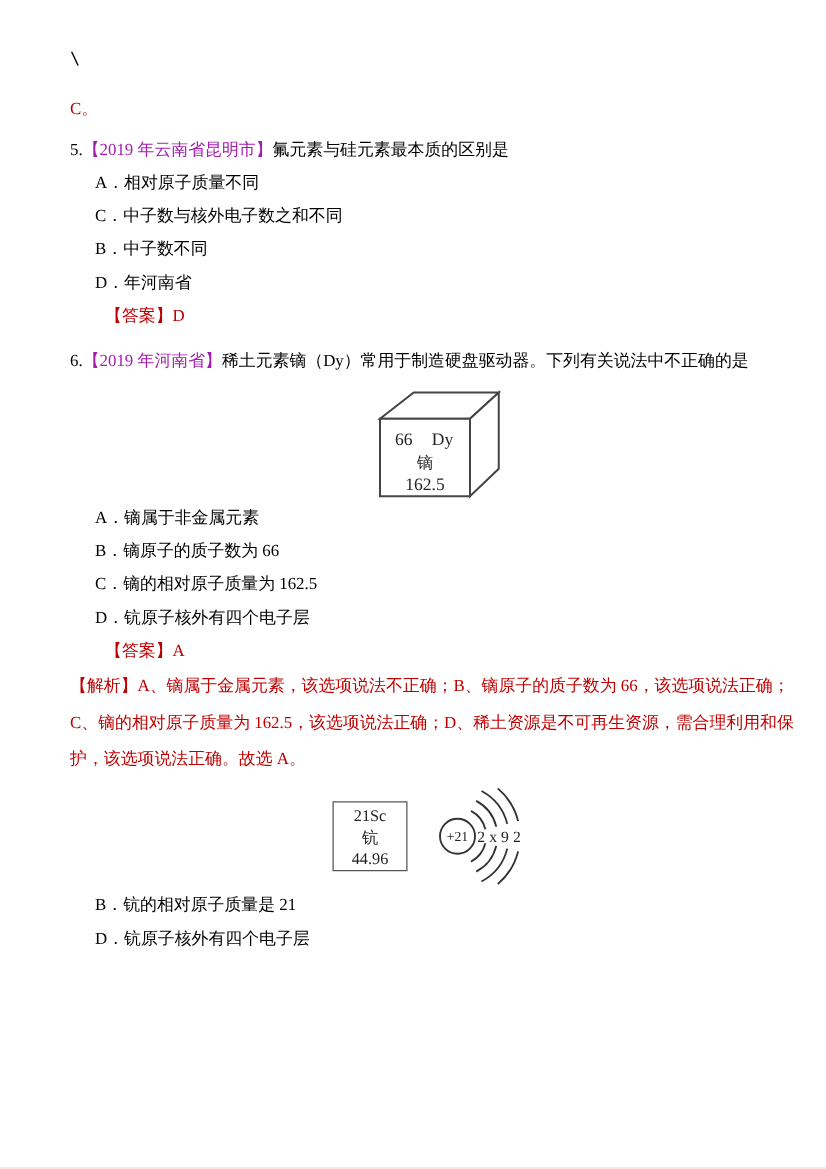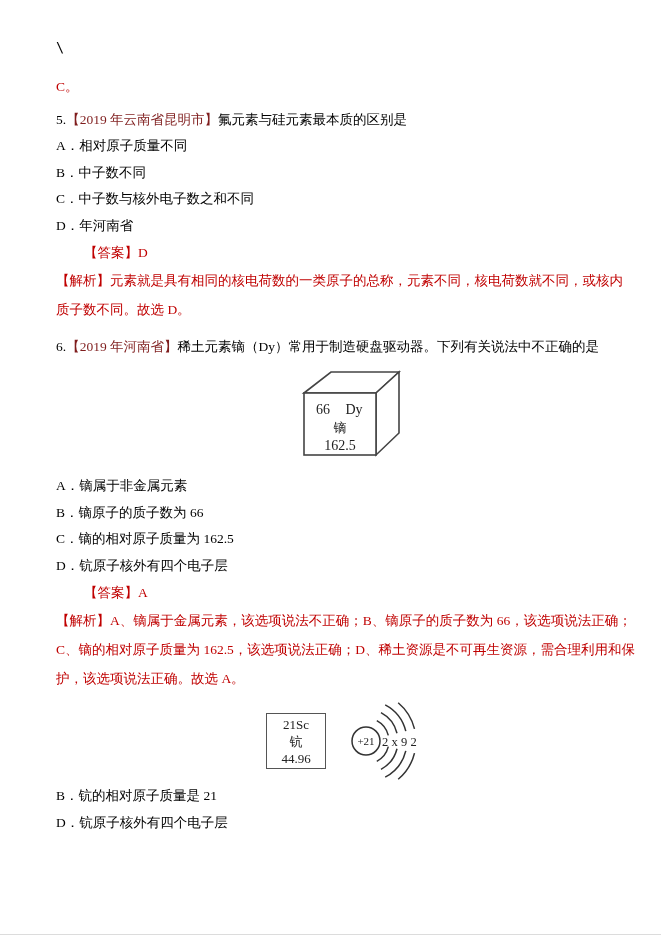--- a/index.html
+++ b/index.html
@@ -7,27 +7,27 @@
   .page {
     width:661px; height:935px; background:#ffffff; position:relative;
     font-family:"Liberation Serif","DejaVu Serif",serif;
     font-size:13.5px; color:#000; overflow:hidden;
     border-bottom:1px solid #dcdcdc;
   }
   .content { padding:38px 26px 0 56px; }
   .stray { line-height:18px; font-family:"DejaVu Sans Mono",monospace; }
   .frag { margin-top:21px; line-height:20px; }
   .stem { line-height:27px; padding-left:20px; text-indent:-20px; margin-top:9px; }
-  .opt  { line-height:26.5px; }
+  .opt  { margin-left:20px; line-height:26.5px; }
   .ansline { line-height:27px;margin-left:28px; }
   .analysis { line-height:29px; }
   .red  { color:#c00000; }
-  .blue { color:#7f1d1d; }
+  .blue { color:#a21caf; }
   .figrow { display:flex; align-items:center; }
-  .fig-cube { margin:7px 0 14px 244px; }
+  .fig-cube { margin:7px 0 0 244px; }
   .fig7 { margin:9px 0 3px 210px; gap:20px; }
   .elem-box {
     width:60px; height:56px; border:1.5px solid #555;
     display:flex; flex-direction:column; justify-content:center; align-items:center;
     font-size:13px; line-height:17px; color:#222;
   }
   .elem-box .row1 { display:flex; gap:0;align-items:center; }
   svg text { font-family:"Liberation Serif","DejaVu Serif",serif; fill:#222; }
 </style>
 </head>
@@ -35,25 +35,24 @@
 
 <div class="page">
   <div class="content">
 
     <p class="stray">\</p>
     <p class="frag red">C。</p>
 
     <div>
       <p class="stem"><span>5.</span><span class="blue">【2019 年云南省昆明市】</span><span>氟元素与硅元素最本质的区别是</span></p>
       <p class="opt"><span>A．</span><span>相对原子质量不同</span></p>
+      <p class="opt"><span>C．</span><span>中子数与核外电子数之和不同</span></p>
       <p class="opt"><span>B．</span><span>中子数不同</span></p>
-      <p class="opt"><span>C．</span><span>中子数与核外电子数之和不同</span></p>
       <p class="opt"><span>D．</span><span>年河南省</span></p>
       <p class="ansline red"><span>【答案】</span><span>D</span></p>
-      <p class="analysis red"><span>【解析】</span><span>元素就是具有相同的核电荷数的一类原子的总称，元素不同，核电荷数就不同，或核内质子数不同。故选 D。</span></p>
     </div>
 
     <div>
       <p class="stem"><span>6.</span><span class="blue">【2019 年河南省】</span><span>稀土元素镝（Dy）常用于制造硬盘驱动器。下列有关说法中不正确的是</span></p>
 
       <div class="figrow fig-cube">
         <svg width="101" height="92" viewBox="0 0 101 92">
           <polygon points="4,26 31,5 99,5 76,26" fill="#ffffff" stroke="#444" stroke-width="1.6"></polygon>
           <polygon points="76,26 99,5 99,66 76,88" fill="#ffffff" stroke="#444" stroke-width="1.6"></polygon>
           <rect x="4" y="26" width="72" height="62" fill="#ffffff" stroke="#444" stroke-width="1.6"></rect>

